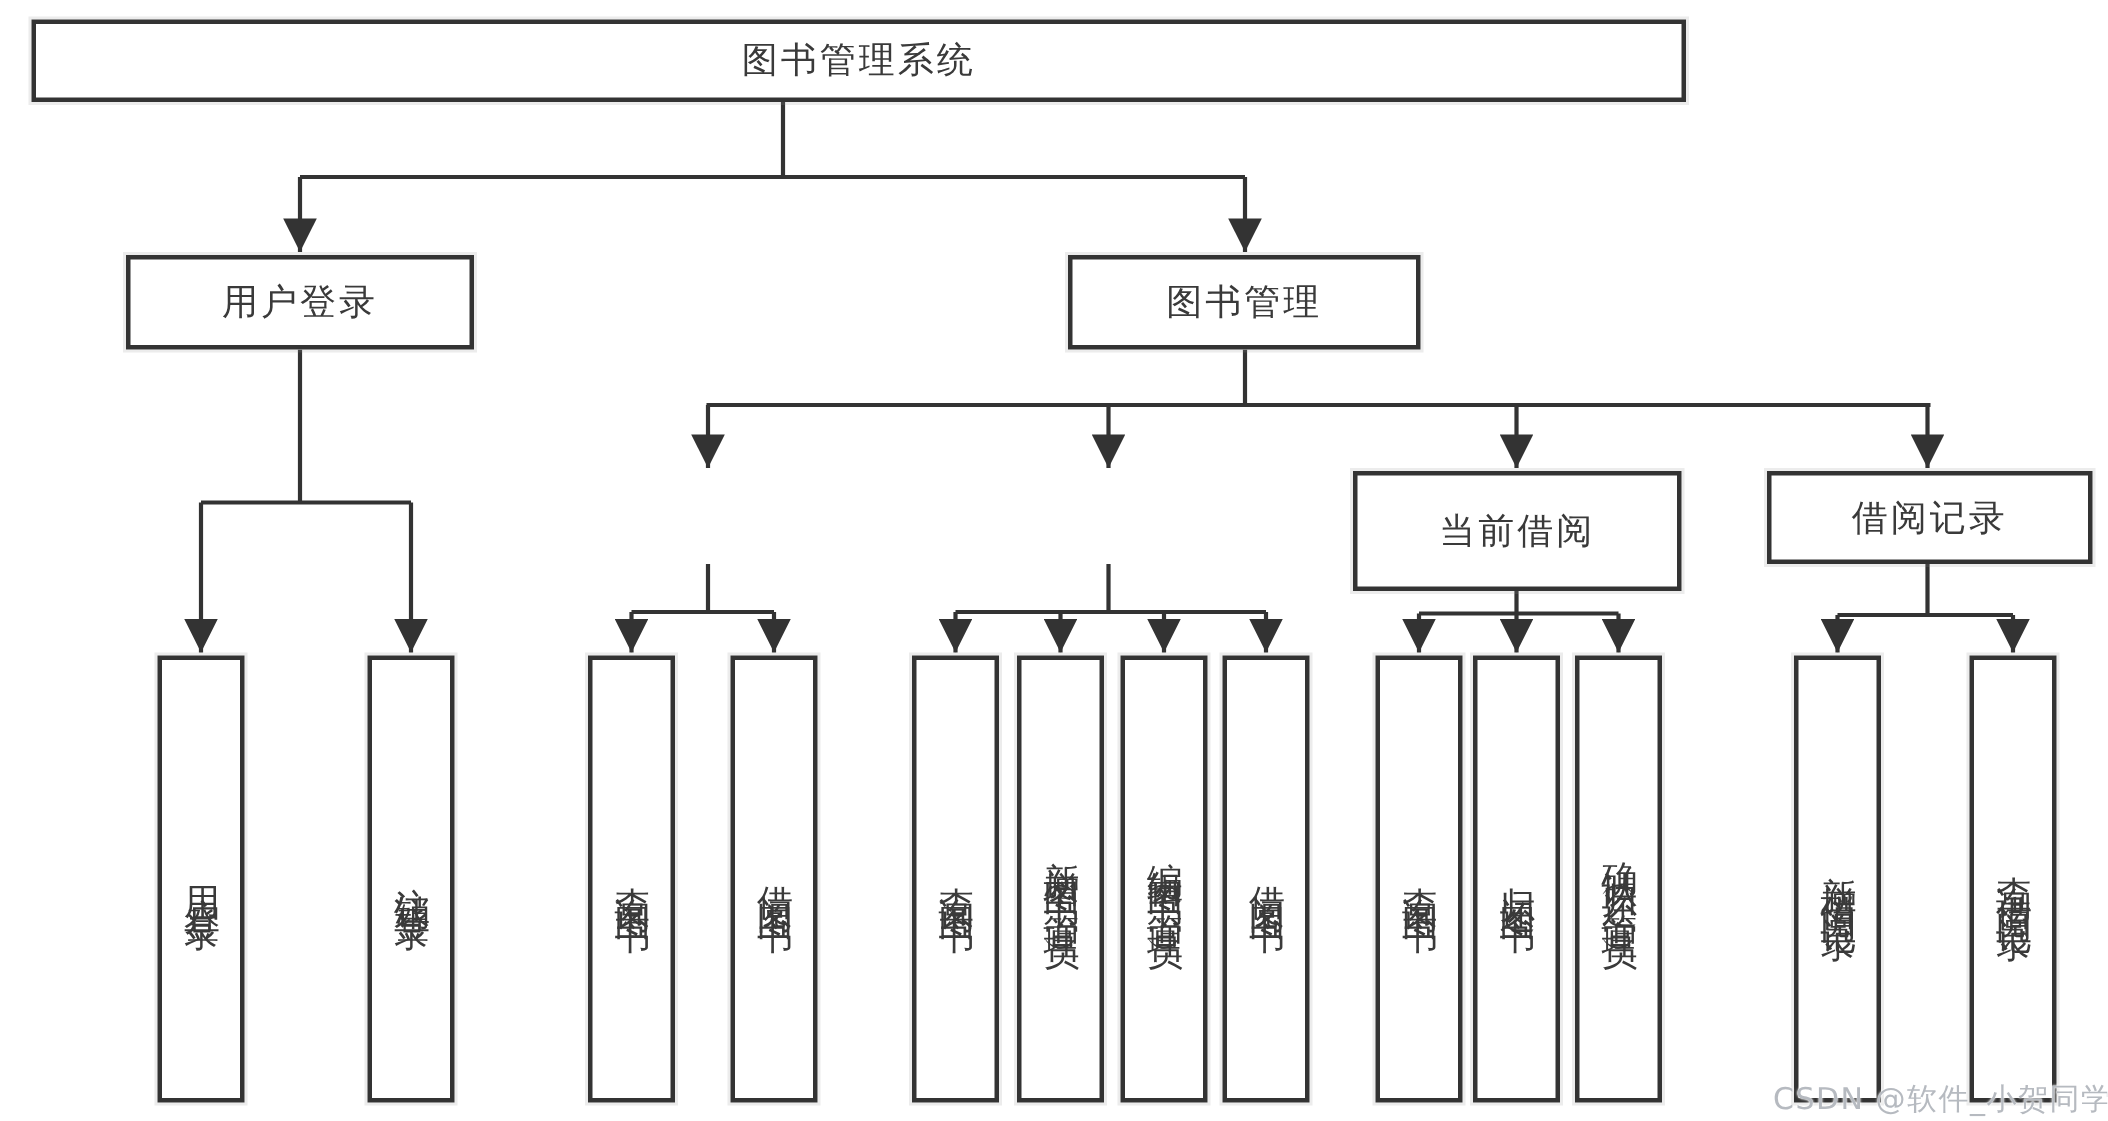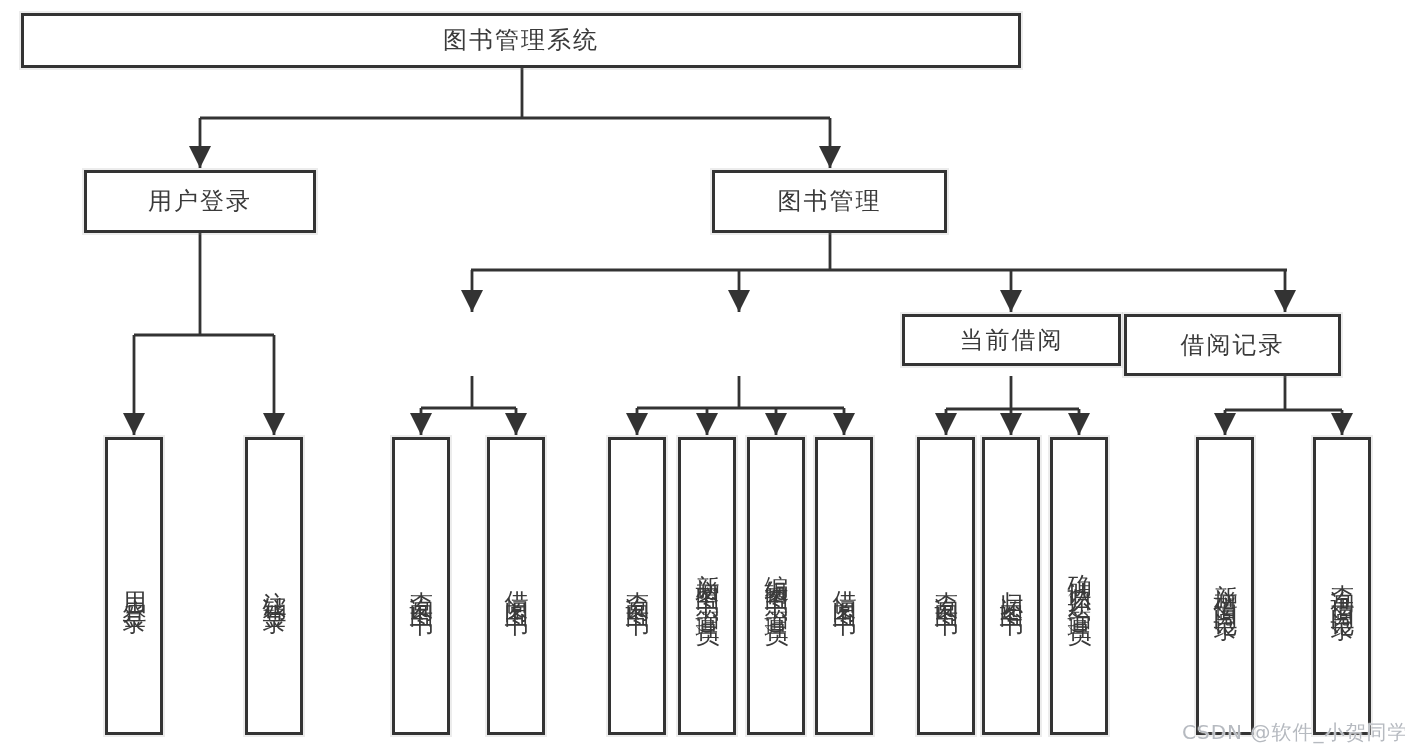--- a/index.html
+++ b/index.html
@@ -37,27 +37,27 @@
   }
   .box .lbl-v {
     writing-mode: vertical-rl;
     text-orientation: mixed;
     font-size: 24px;
     line-height: 1.05;
     letter-spacing: 7px;
     white-space: nowrap;
   }
   
-  .n-root            { left: 21px;   top: 13px;  width: 1000px; height: 55px; }
+  .n-root            { left: 21px;   top: 13px;  width: 1103px; height: 55px; }
   .n-user-login      { left: 84px;   top: 170px; width: 232px;  height: 63px; }
   .n-book-mgmt       { left: 712px;  top: 170px; width: 235px;  height: 63px; }
   .n-new-book        { left: 364px;  top: 314px; width: 216px;  height: 62px; }
   .n-book-borrow     { left: 630px;  top: 314px; width: 218px;  height: 62px; }
-  .n-current-borrow  { left: 902px;  top: 314px; width: 219px;  height: 52px; }
-  .n-borrow-records  { left: 1124px; top: 314px; width: 217px;  height: 62px; }
+  .n-current-borrow  { left: 902px;  top: 314px; width: 219px;  height: 80px; }
+  .n-borrow-records  { left: 1178px; top: 314px; width: 217px;  height: 62px; }
   .leaf { top: 437px; width: 58px; height: 298px; }
   .l-1  { left: 105px; }
   .l-2  { left: 245px; }
   .l-3  { left: 392px; }
   .l-4  { left: 487px; }
   .l-5  { left: 608px; }
   .l-6  { left: 678px; }
   .l-7  { left: 747px; }
   .l-8  { left: 815px; }
   .l-9  { left: 917px; }

